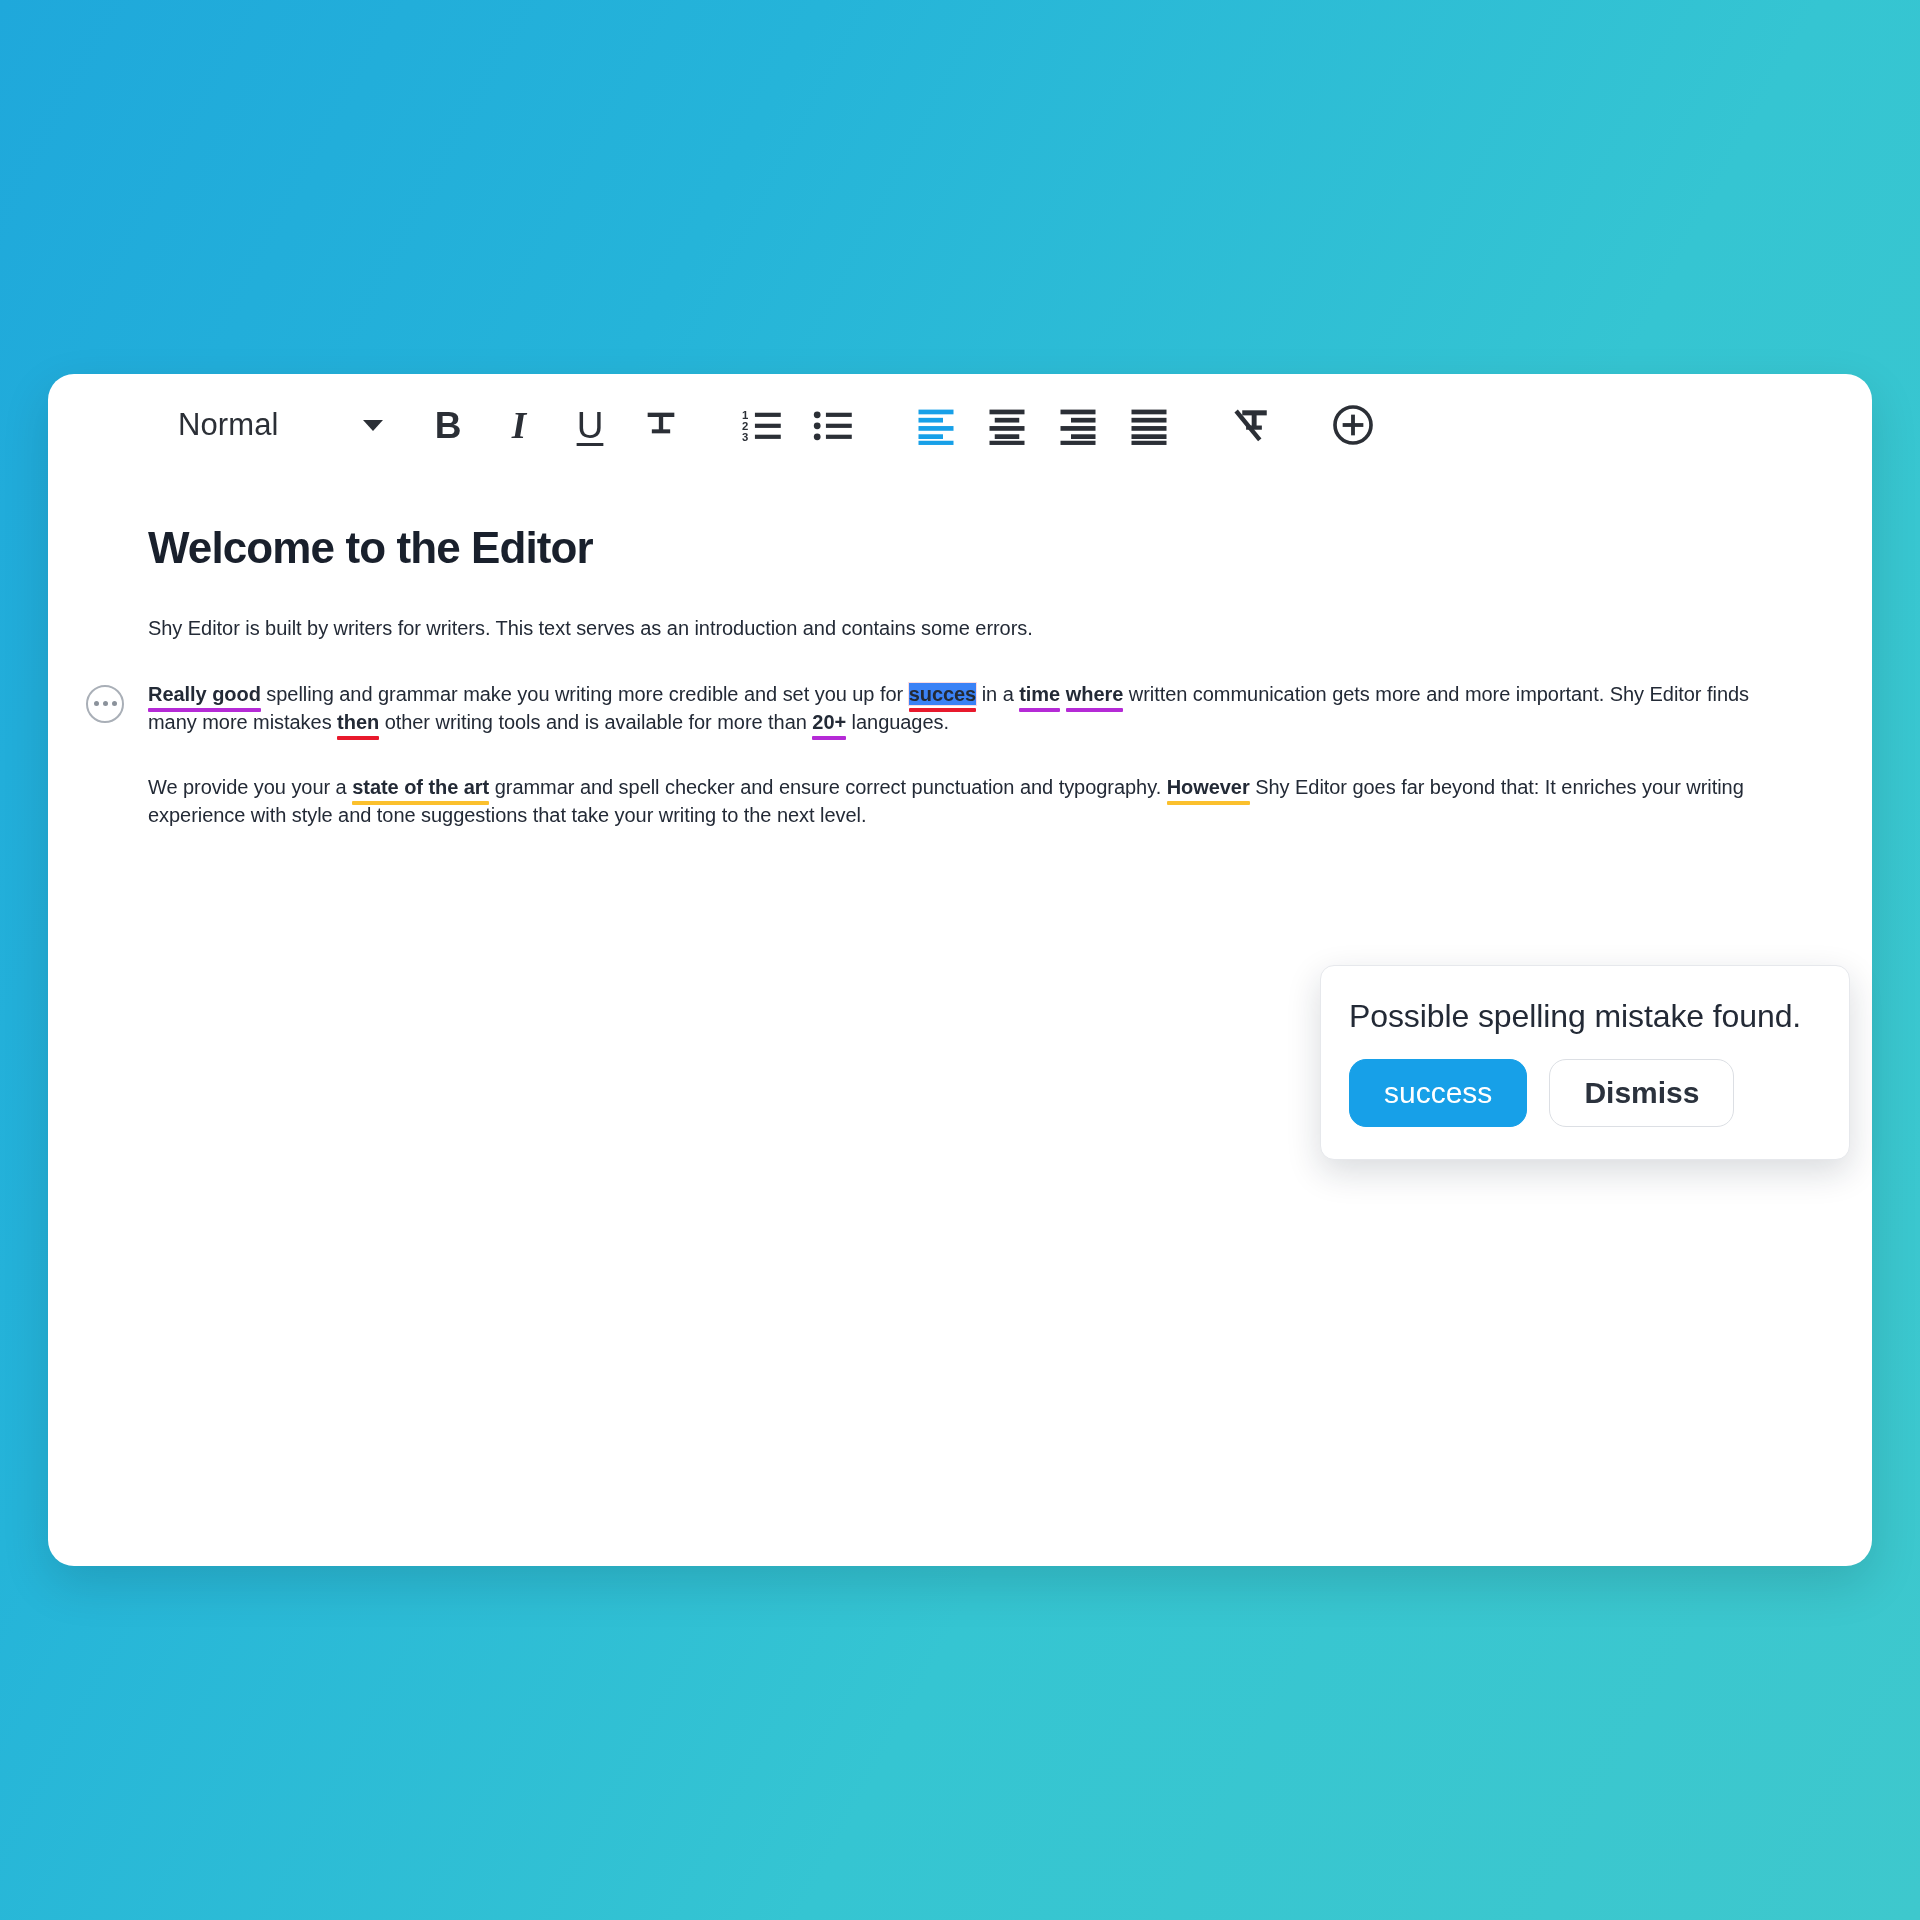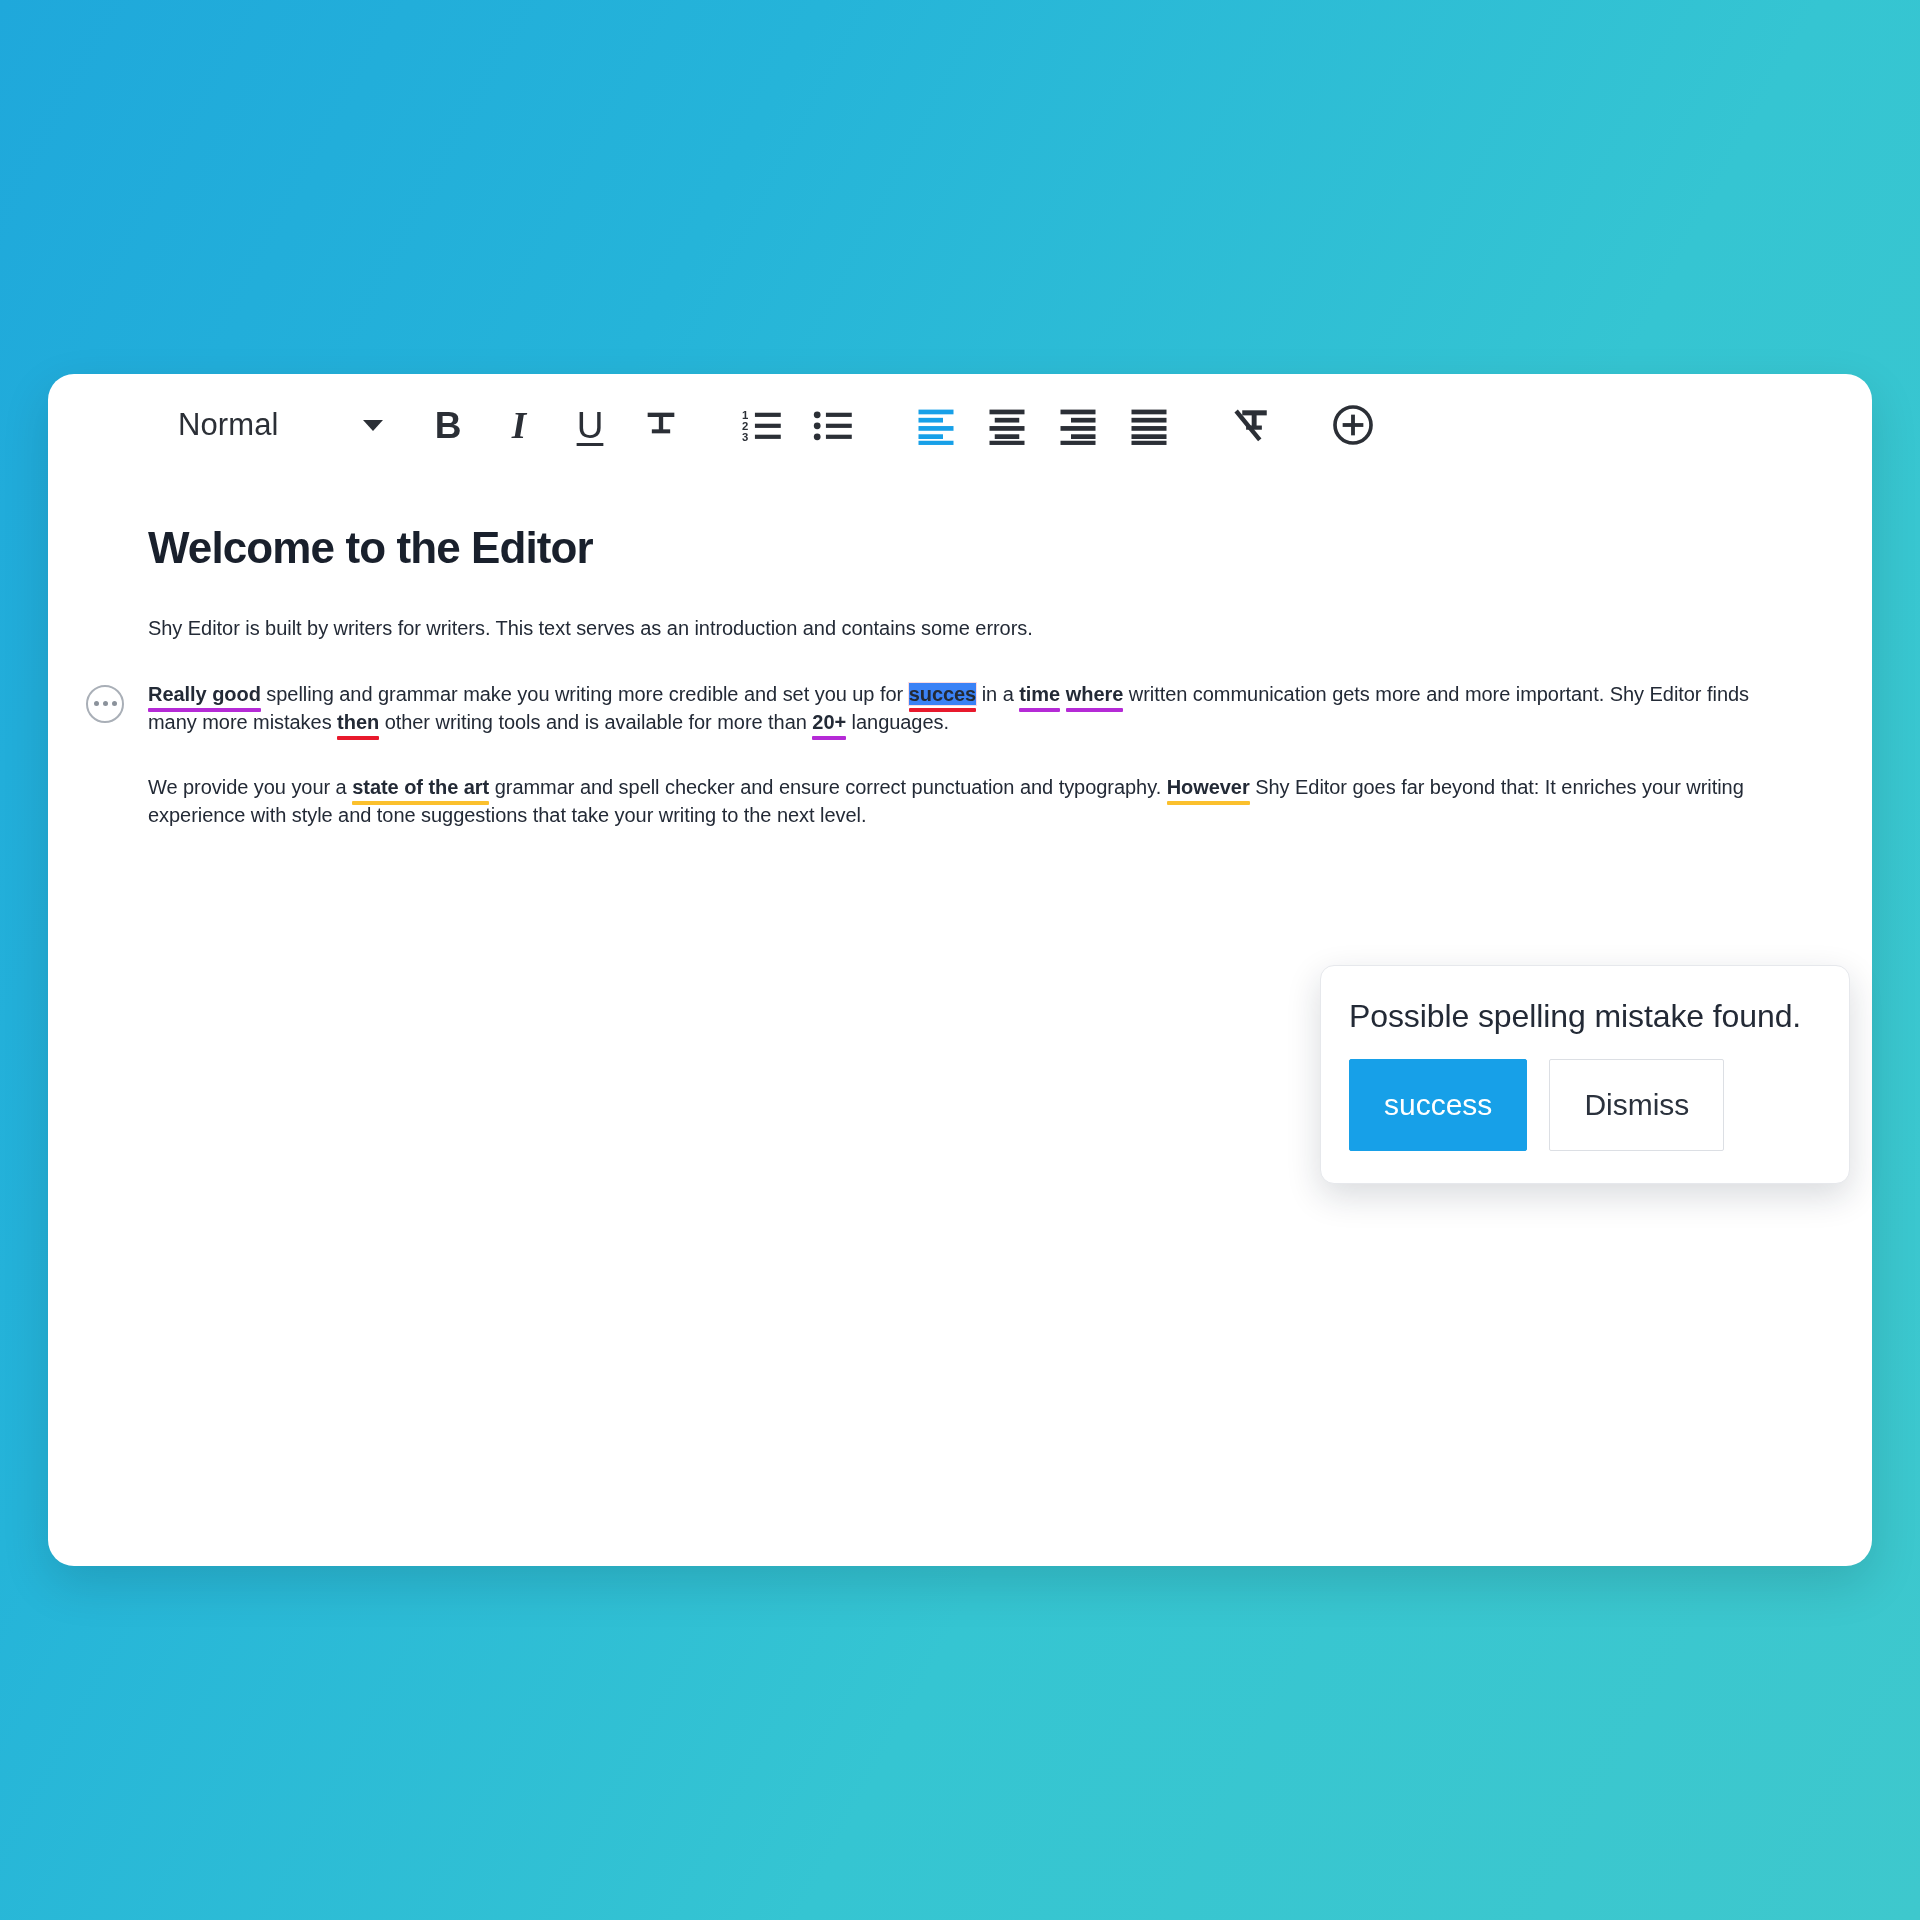--- a/index.html
+++ b/index.html
@@ -173,35 +173,36 @@
   #spell-popup .msg {
     font-size: 32px;
     color: #232a36;
     margin-bottom: 24px;
     letter-spacing: -0.1px;
   }
   #spell-popup .actions { display: flex; gap: 22px; }
   .btn {
     font-family: "Liberation Sans", sans-serif;
     font-size: 30px;
-    border-radius: 2px;
-    padding: 30px 34px;
+    border-radius: 17px;
+    padding: 18px 34px;
     cursor: pointer;
     border: 1px solid transparent;
     line-height: 1;
   }
   .btn-primary {
     background: #17a0e8;
     color: #ffffff;
     border-color: #17a0e8;
   }
   .btn-secondary {
     background: #ffffff;
     color: #2b323d;
     border-color: #dcdfe4;
+    font-weight: bold;
   }
 </style>
 </head>
 <body>
 
 <div id="editor-card">
 
   <div id="toolbar">
 
     <div class="style-select">

